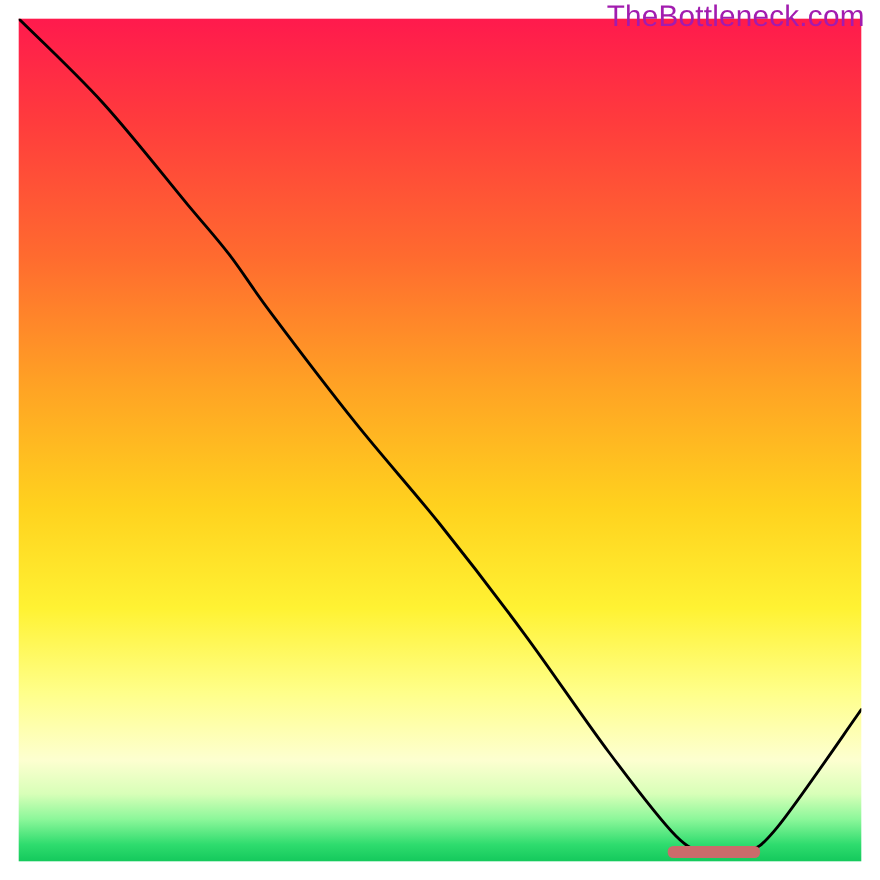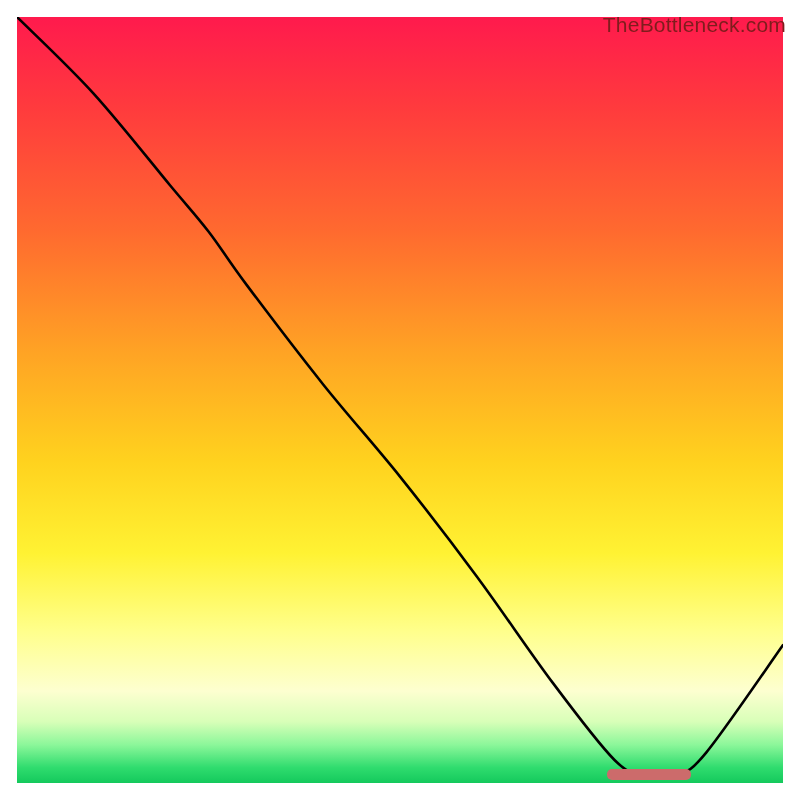--- a/index.html
+++ b/index.html
@@ -43,26 +43,25 @@
     position: absolute;
     height: 11px;
     background: #cc6b6b;
     border-radius: 5px;
   }
   .watermark {
     position: absolute;
     top: 0px;
     right: 14px;
     font-family: Arial, Helvetica, sans-serif;
-    font-size: 21px;
+    font-size: 27px;
     font-weight: 500;
-    color: #7f1d1d;
+    color: #a21caf;
     letter-spacing: 0.2px;
     user-select: none;
-    margin-top: 13px;
   }
 </style>
 </head>
 <body>
 
 <div class="stage">
   <div class="plot-area"></div>
 
   <svg class="curve-svg" viewBox="0 0 766 766" preserveAspectRatio="none">
     <path fill="none" stroke="#000" stroke-width="2.6" stroke-linecap="round" d="M 0.0 0.0 C 12.8 12.8, 51.1 48.5, 76.6 76.6 C 102.1 104.7, 134.1 145.5, 153.2 168.5 C 172.4 191.5, 178.7 197.9, 191.5 214.5 C 204.3 231.1, 210.6 242.6, 229.8 268.1 C 248.9 293.6, 280.9 335.8, 306.4 367.7 C 331.9 399.6, 357.5 427.7, 383.0 459.6 C 408.5 491.5, 434.1 524.7, 459.6 559.2 C 485.1 593.6, 513.2 635.8, 536.2 666.4 C 559.2 697.1, 582.2 727.7, 597.5 743.0 C 612.8 758.3, 617.9 755.8, 628.1 758.3 C 638.3 760.9, 648.5 762.2, 658.8 758.3 C 669.0 754.5, 671.5 757.1, 689.4 735.4 C 707.3 713.7, 753.2 646.0, 766.0 628.1" id="curvePath"></path>

